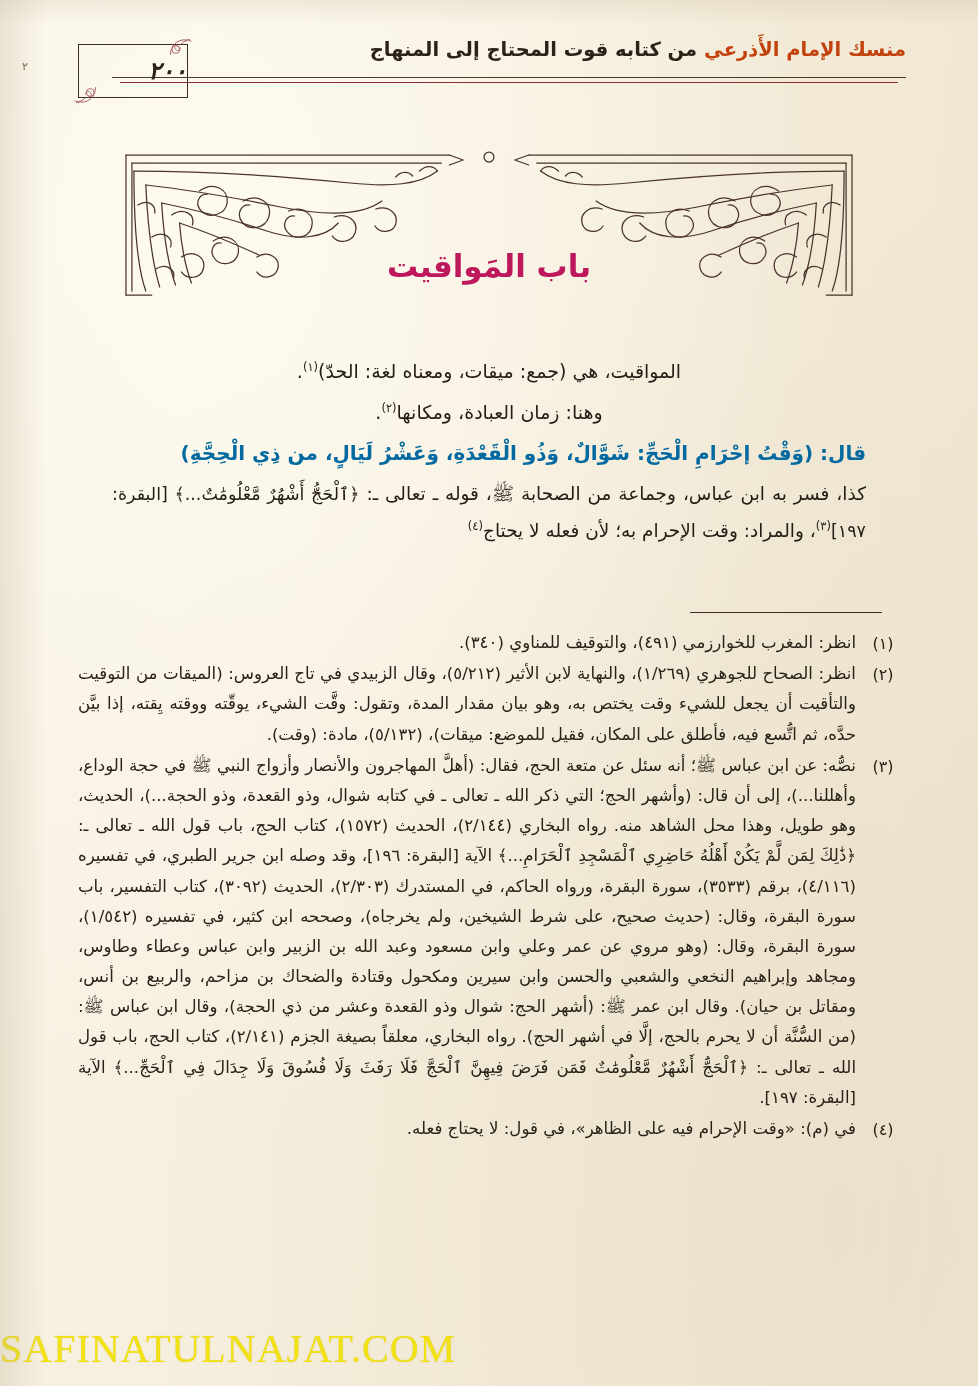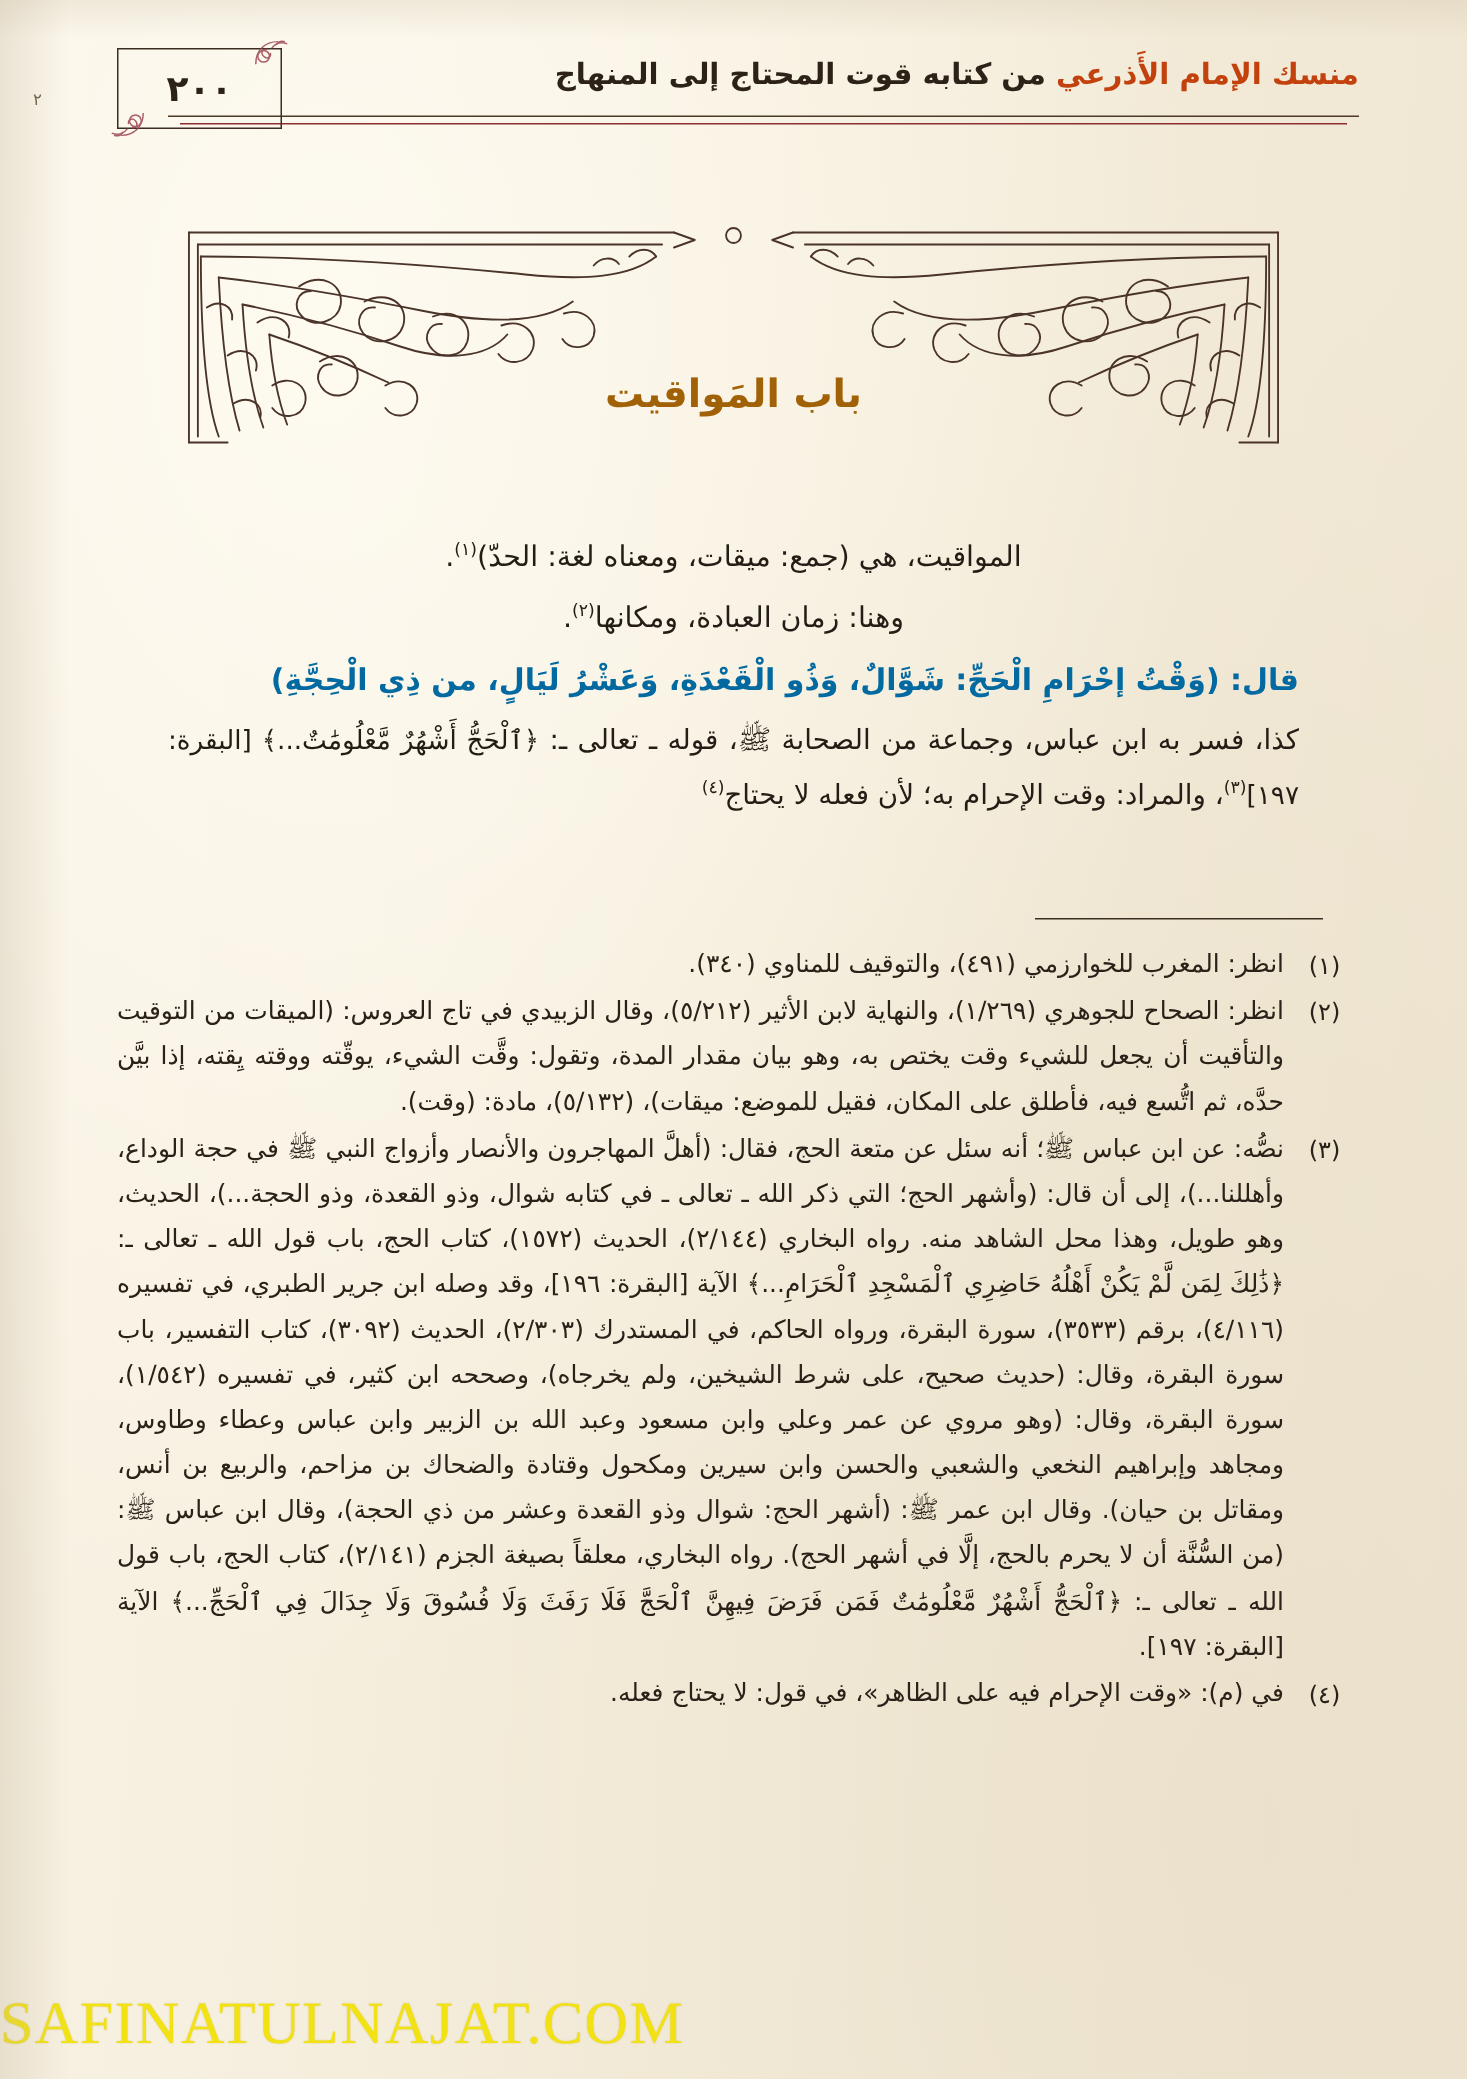--- a/index.html
+++ b/index.html
@@ -65,29 +65,29 @@
     border-top: 1.6px solid #4a3a27;
   }
   .header-rule-2 {
     position: absolute;
     right: 8px; left: 8px; top: 5px;
     border-top: 1.4px solid #8c2f30;
   }
 
   .page-number-box {
     position: absolute;
-    top: 32px;
+    top: 44px;
     left: 78px;
     width: 108px;
     height: 52px;
     border: 1.6px solid #3b2e20;
     background: transparent;
     display: flex;
     align-items: center;
-    justify-content: center;
+    font-style: italic;
   }
   .page-number {
     font-size: 24px;
     font-weight: bold;
     color: #2c2218;
     letter-spacing: 2px;
   }
   .pn-orn {
     position: absolute;
     width: 30px;
@@ -119,23 +119,23 @@
     width: 100%;
     height: 100%;
   }
 
   .chapter-title {
     position: absolute;
     top: 248px;
     right: 0;
     left: 0;
     text-align: center;
-    font-size: 26px;
+    font-size: 31px;
     font-weight: bold;
-    color: #a16207;
+    color: #be185d;
     letter-spacing: 0.5px;
   }
 
   
   .main-text {
     position: absolute;
     top: 352px;
     right: 112px;
     left: 112px;
     color: #241d15;

